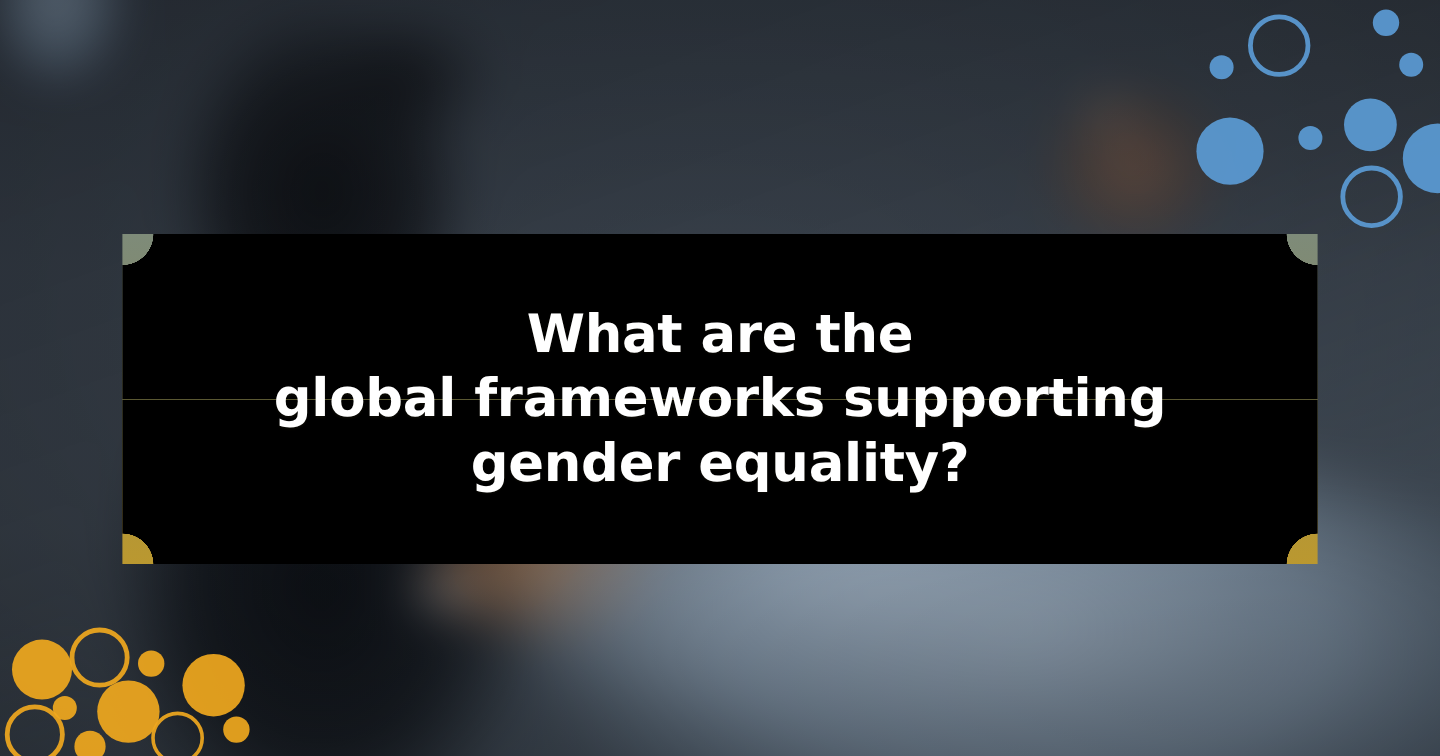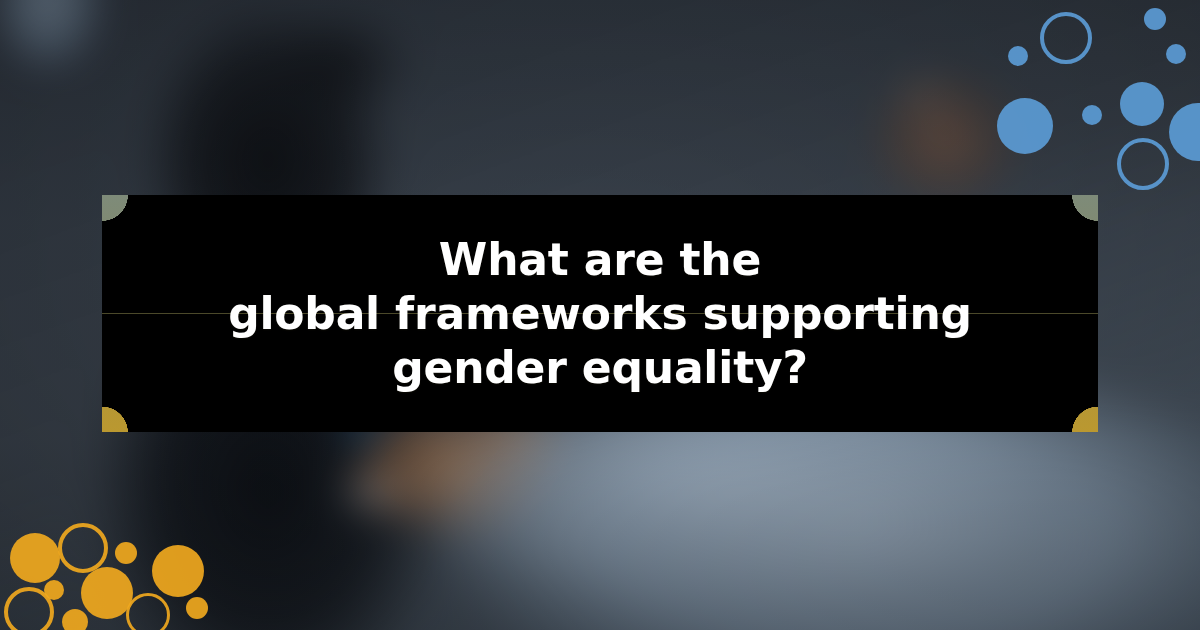--- a/index.html
+++ b/index.html
@@ -65,21 +65,21 @@
   .dots { position:absolute; }
   #dots-tr { top:0; right:0; width:230px; height:130px; }
   #dots-bl { bottom:0; left:0; width:235px; height:125px; }
 
   .dot { position:absolute; border-radius:50%; }
 
   
   #card {
     position:absolute;
     left:102px; top:195px;
-    width:996px; height:237px;
+    width:996px; height:275px;
     display:flex;
     align-items:center;
     justify-content:center;
     
     --n: 26px;
     background-image:
       radial-gradient(circle var(--n) at 0 0,        transparent 99%, #000 100%),
       radial-gradient(circle var(--n) at 100% 0,     transparent 99%, #000 100%),
       radial-gradient(circle var(--n) at 0 100%,     transparent 99%, #000 100%),
       radial-gradient(circle var(--n) at 100% 100%,  transparent 99%, #000 100%),

